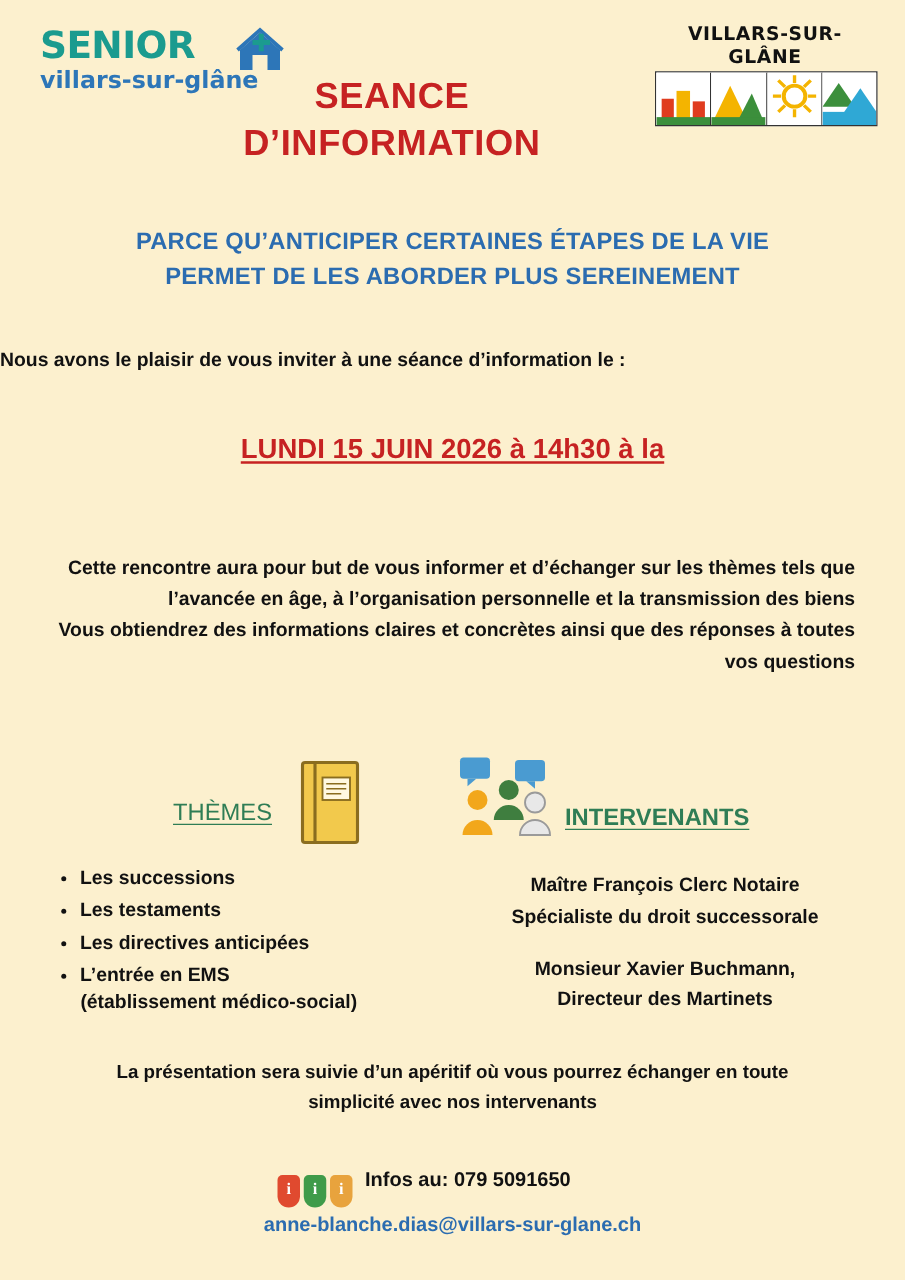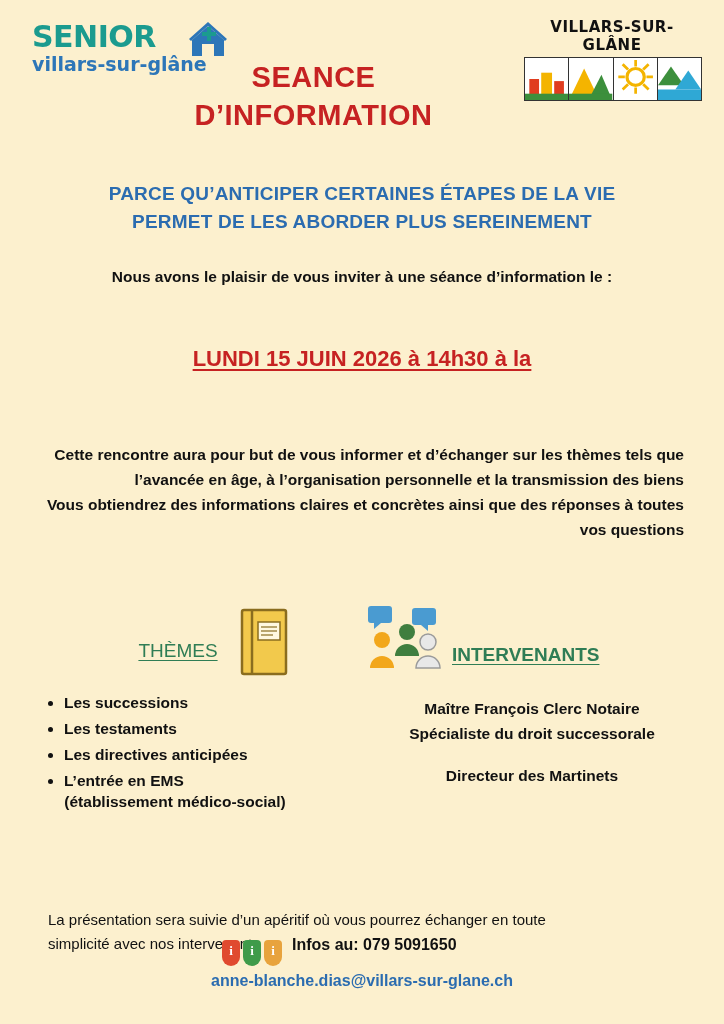--- a/index.html
+++ b/index.html
@@ -106,24 +106,24 @@
     width: 724px;
     text-align: center;
     color: #2B6CB0;
     font-weight: bold;
     font-size: 19px;
     line-height: 1.45;
     letter-spacing: 0.2px;
   }
   .intro {
     position: absolute;
-    top: 268px;
+    top: 280px;
     left: 0;
     width: 724px;
-    text-align: center;
+    text-align: left;
     font-weight: bold;
     font-size: 15.5px;
     color: #111;
   }
   .event {
     position: absolute;
     top: 342px;
     left: 0;
     width: 724px;
     text-align: center;
@@ -221,25 +221,25 @@
     text-align: center;
     font-weight: bold;
     font-size: 15.5px;
     line-height: 1.6;
     color: #111;
   }
   .speakers .gap { height: 17px; }
 
   .closing {
     position: absolute;
-    top: 908px;
+    top: 846px;
     left: 48px;
     width: 628px;
-    text-align: left;
-    font-weight: normal;
+    text-align: center;
+    font-weight: bold;
     font-size: 15px;
     line-height: 1.6;
     color: #111;
   }
 
   
   .info-icon {
     position: absolute;
     top: 940px;
     left: 222px;
@@ -388,20 +388,21 @@
     <li>Les testaments</li>
     <li>Les directives anticipées</li>
     <li>L’entrée en EMS</li>
   </ul>
   <div class="themes-note">(établissement médico-social)</div>
 
   <div class="speakers">
     <div>Maître François Clerc Notaire</div>
     <div>Spécialiste du droit successorale</div>
     <div class="gap"></div>
+    <div>Monsieur Xavier Buchmann,</div>
     <div>Directeur des Martinets</div>
   </div>
 
   <div class="closing">
     <div>La présentation sera suivie d’un apéritif où vous pourrez échanger en toute</div>
     <div>simplicité avec nos intervenants</div>
   </div>
 
   <div class="info-icon">
     <div class="pin" style="background:#E04A2F;"></div>

